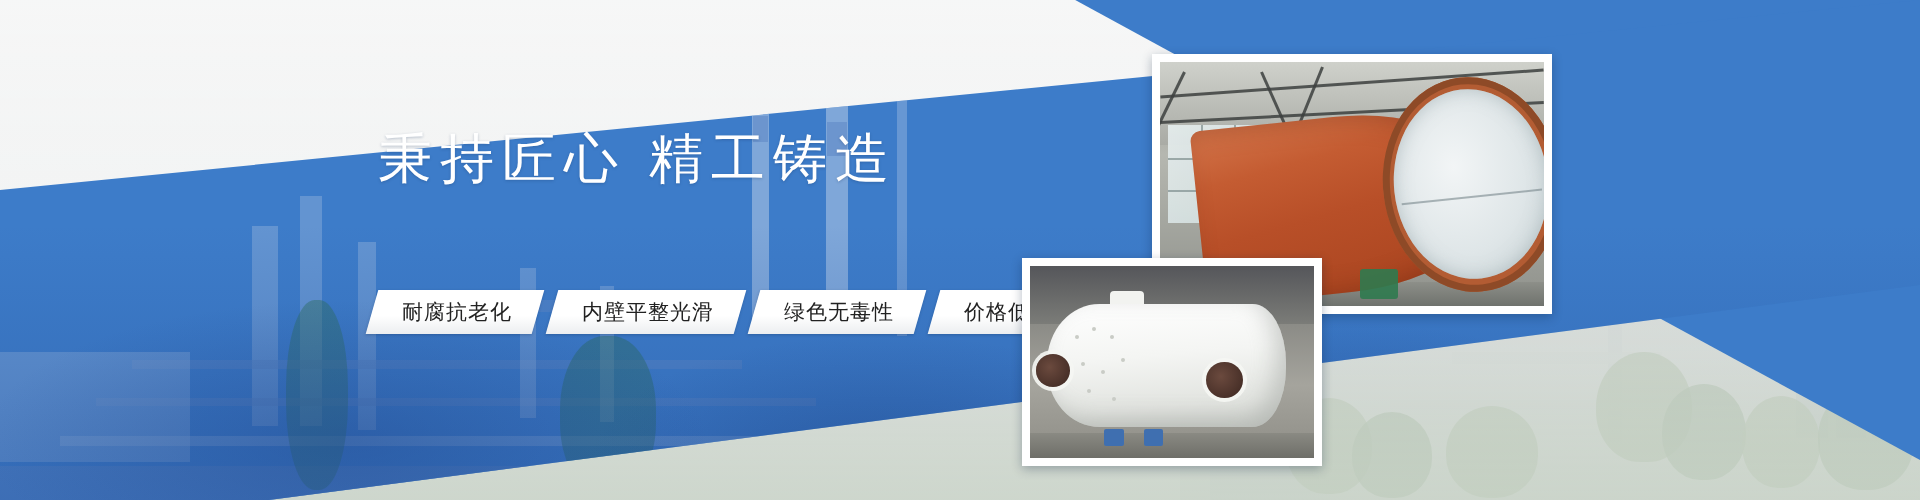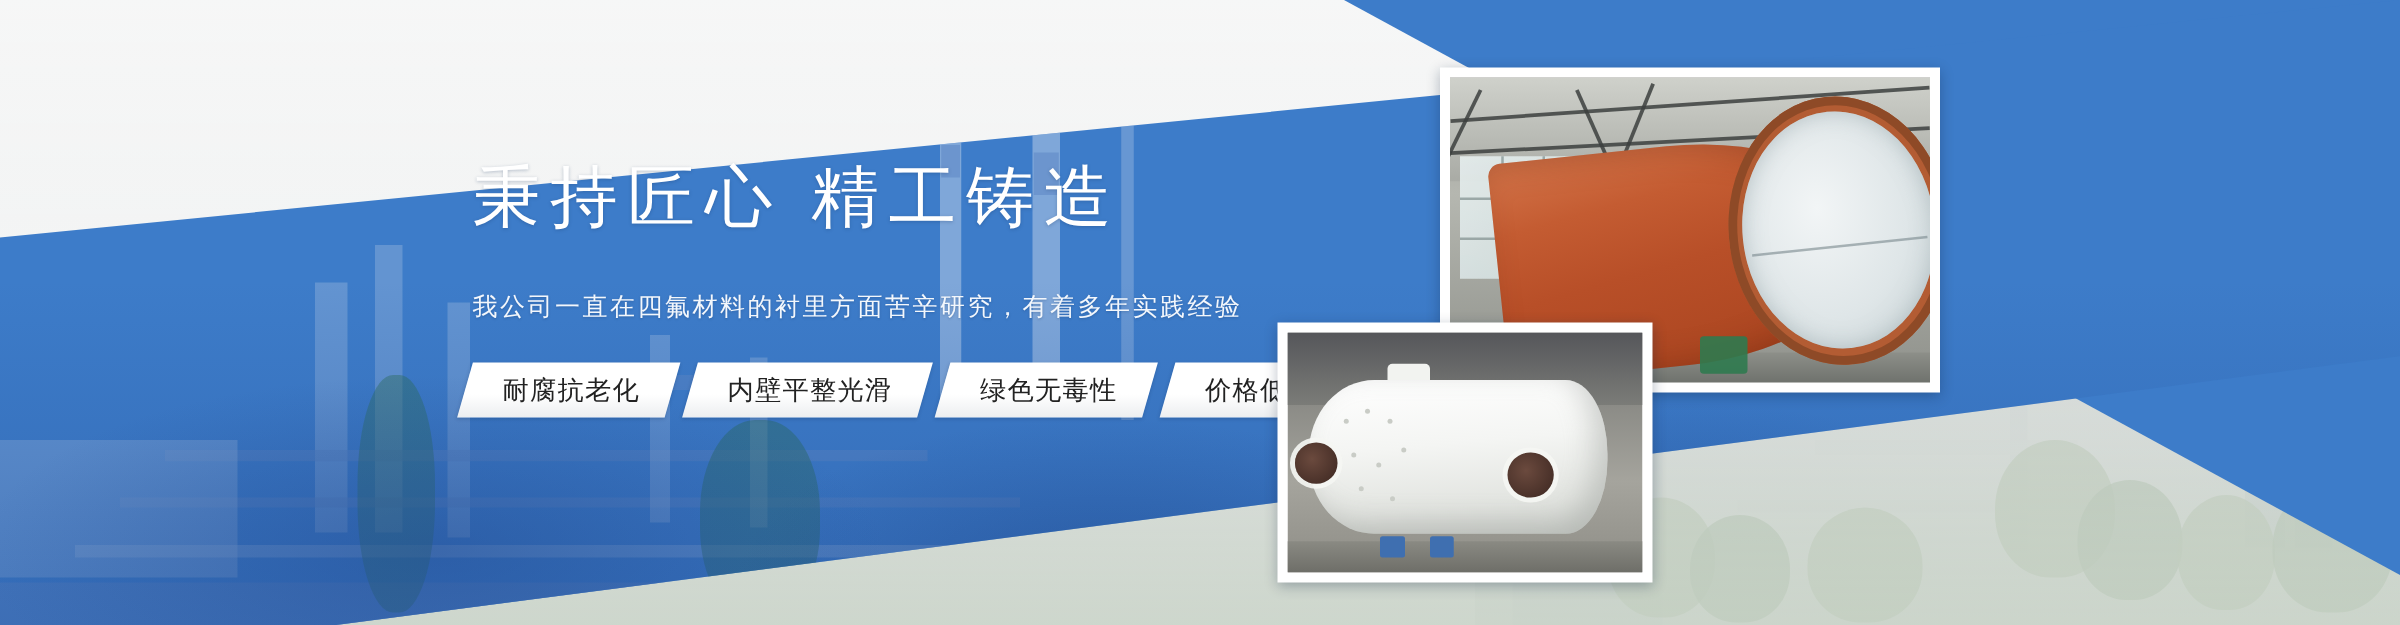--- a/index.html
+++ b/index.html
@@ -218,21 +218,20 @@
       <div class="bst" style="left:600px;top:286px;width:14px;height:136px;"></div>
       <div class="bst dk" style="left:0px;top:466px;width:900px;height:34px;"></div>
       <div class="tree" style="left:286px;top:300px;width:62px;height:190px; border-radius:46%; opacity:.45; background:#2f6e57;"></div>
       <div class="tree" style="left:560px;top:336px;width:96px;height:160px; border-radius:46%; opacity:.45; background:#2a6a52;"></div>
     </div>
   </div>
 
   <div class="copy">
     <div class="title">秉持匠心  精工铸造</div>
 
-    <div class="subtitle">我公司一直在四氟材料的衬里方面苦辛研究，有着多年实践经验</div>
 
     <div class="tags">
       <div class="tag">
         <span>耐腐抗老化</span>
       </div>
       <div class="tag">
         <span>内壁平整光滑</span>
       </div>
       <div class="tag">
         <span>绿色无毒性</span>

